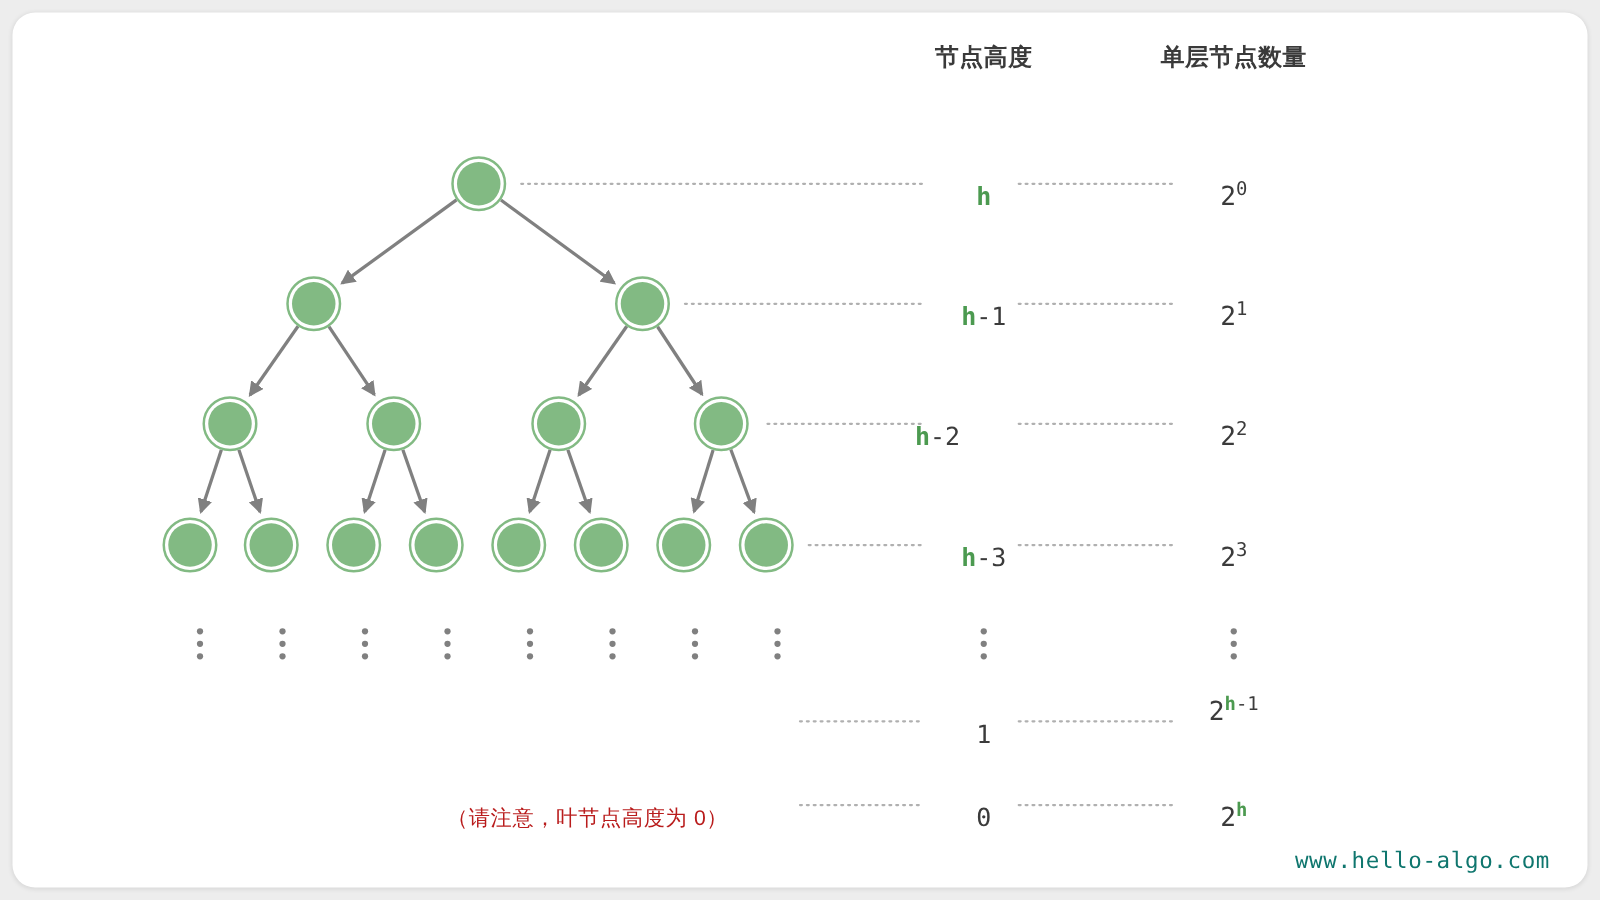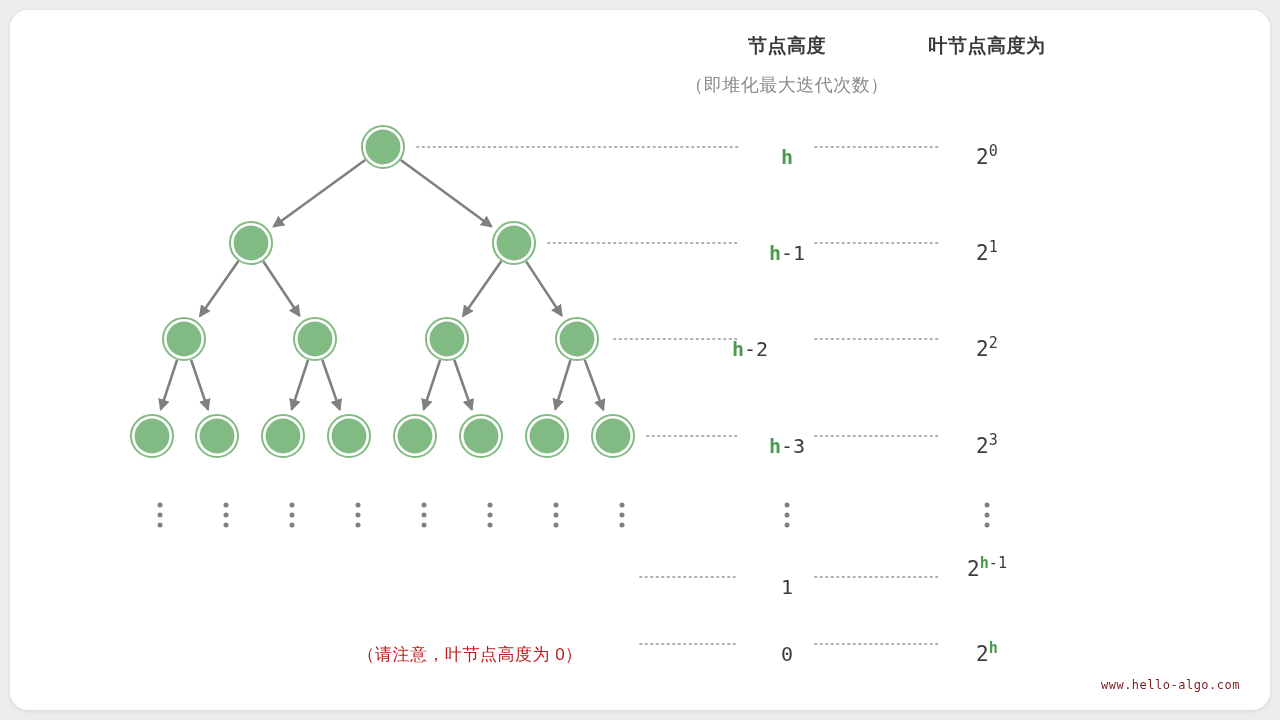--- a/index.html
+++ b/index.html
@@ -87,22 +87,22 @@
     vertical-align: super;
     line-height: 0;
   }
   .count-label sup .hv {
     color: #4c9a50;
     font-weight: bold;
   }
   .watermark {
     position: absolute;
     font-family: "DejaVu Sans Mono", "Liberation Mono", monospace;
-    font-size: 12px;
-    color: #7f1d1d;
+    font-size: 18px;
+    color: #0f766e;
     white-space: nowrap;
     transform: translateX(-100%);
     letter-spacing: 0.5px;
   }
   .vdots {
     position: absolute;
     transform: translate(-50%, -50%);
     display: flex;
     flex-direction: column;
     align-items: center;
@@ -217,22 +217,21 @@
           <circle cx="557" cy="446" r="17.4" fill="#82ba83"></circle>
         </g>
         <g>
           <circle cx="623" cy="446" r="21" fill="none" stroke="#82ba83" stroke-width="2"></circle>
           <circle cx="623" cy="446" r="17.4" fill="#82ba83"></circle>
         </g>
       </g>
   </svg>
 
   <div class="hdr" id="hdr-height" style="left: 787px; top: 33px;">节点高度</div>
-  <div class="sub" id="hdr-height-sub" style="left: 787px; top: 73px;">（即堆化最大迭代次数）</div>
-  <div class="hdr" id="hdr-count" style="left: 987px; top: 33px;">叶节点高度为</div>
+  <div class="hdr" id="hdr-count" style="left: 987px; top: 33px;">单层节点数量</div>
 
   <div class="note" id="leaf-note" style="left: 470px; top: 643px;">（请注意，叶节点高度为 0）</div>
 
   <div class="watermark" id="wm" style="left: 1240px; top: 678px;">www.hello-algo.com</div>
 
   <div id="labels">
       <div class="height-label" style="left: 787px; top: 157px;"><span class="hv">h</span></div>
       <div class="count-label" style="left: 987px; top: 157px;"><span>2</span><sup><span>0</span></sup></div>
       <div class="height-label" style="left: 787px; top: 253px;"><span class="hv">h</span><span>-1</span></div>
       <div class="count-label" style="left: 987px; top: 253px;"><span>2</span><sup><span>1</span></sup></div>

